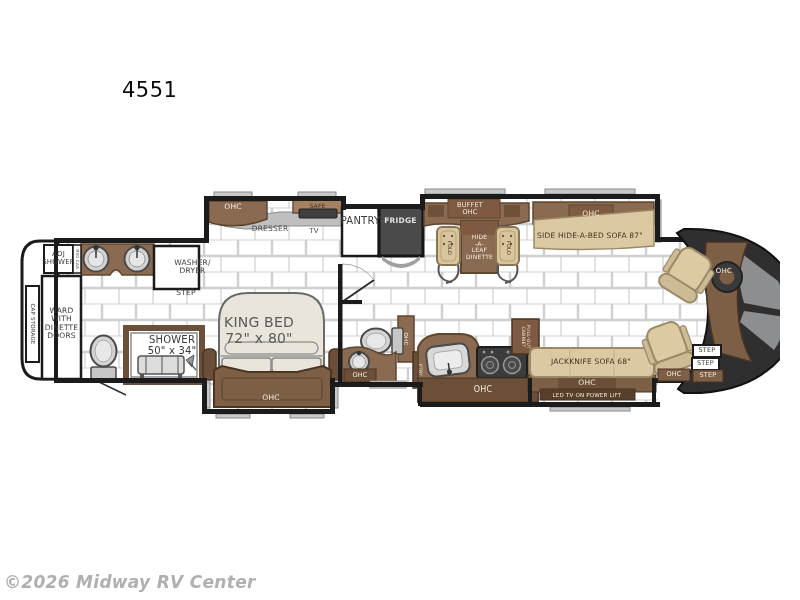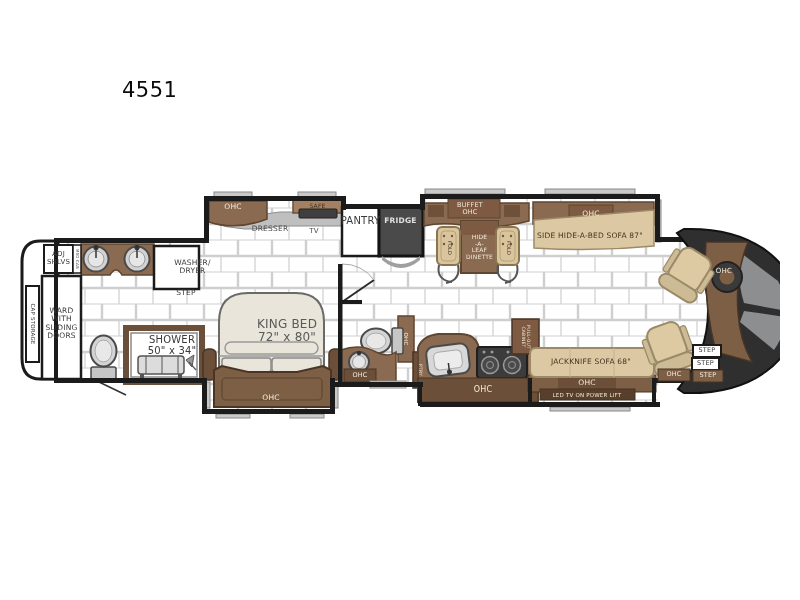--- a/index.html
+++ b/index.html
@@ -244,38 +244,38 @@
     <rect x="658" y="369" width="32" height="12" fill="#7d5f46" stroke="#4a3524" stroke-width="1"></rect>
     <rect x="693" y="345" width="28" height="12" fill="#ffffff" stroke="#1b1b1b" stroke-width="2"></rect>
     <rect x="692" y="358" width="27" height="12" fill="#ffffff" stroke="#1b1b1b" stroke-width="2"></rect>
     <rect x="693" y="370" width="30" height="12" fill="#7d5f46" stroke="#4a3524" stroke-width="1"></rect>
   </g>
 </svg>
 
 <div class="title">4551</div>
 
 <div class="lbl" style="left:58.5px;top:259px;font-size:7px;">ADJ
-SHLVS</div>
+SHOWER</div>
 <div class="lbl v" style="left:77px;top:259px;font-size:4px;">MED CAB</div>
 <div class="lbl" style="left:176.5px;top:267px;font-size:7.5px;margin-left:16px;">WASHER/
 DRYER</div>
 <div class="lbl" style="left:186px;top:292.5px;font-size:7.5px;">STEP</div>
 <div class="lbl v" style="left:32.5px;top:324px;font-size:5.5px;">CAP STORAGE</div>
 <div class="lbl" style="left:61.5px;top:324px;font-size:7.5px;">WARD
 WITH
-SLIDING
+DINETTE
 DOORS</div>
 <div class="lbl" style="left:172px;top:345px;font-size:10px;">SHOWER
 50" x 34"</div>
 
 <div class="lbl w" style="left:233px;top:207px;font-size:7.5px;">OHC</div>
 <div class="lbl" style="left:317.5px;top:206px;font-size:6px;color:#402f1f;">SAFE</div>
 <div class="lbl" style="left:270px;top:228.5px;font-size:7.5px;color:#4a4a4a;">DRESSER</div>
 <div class="lbl" style="left:314px;top:232px;font-size:7px;color:#4a4a4a;">TV</div>
-<div class="lbl" style="left:287px;top:331px;font-size:12px;color:#5a5a5a;">KING BED
+<div class="lbl" style="left:259px;top:331px;font-size:14px;color:#5a5a5a;">KING BED
 72" x 80"</div>
 <div class="lbl w" style="left:271px;top:398px;font-size:7.5px;">OHC</div>
 
 <div class="lbl" style="left:360.5px;top:221px;font-size:10px;">PANTRY</div>
 <div class="lbl" style="left:400.5px;top:221px;font-size:7.5px;color:#e0e0e0;font-weight:bold;">FRIDGE</div>
 <div class="lbl w" style="left:470px;top:208.5px;font-size:6.5px;">BUFFET
 OHC</div>
 <div class="lbl w" style="left:479.5px;top:247px;font-size:6px;">HIDE
 -A-
 LEAF
@@ -295,14 +295,15 @@
 <div class="lbl" style="left:591px;top:362px;font-size:7.5px;color:#44331f;white-space:nowrap;">JACKKNIFE SOFA 68"</div>
 <div class="lbl w" style="left:587px;top:383px;font-size:7.5px;">OHC</div>
 <div class="lbl w" style="left:587px;top:394.5px;font-size:5.5px;white-space:nowrap;">LED TV ON POWER LIFT</div>
 
 <div class="lbl w" style="left:674px;top:375px;font-size:6.5px;">OHC</div>
 <div class="lbl w" style="left:724px;top:272px;font-size:7px;">OHC</div>
 <div class="lbl" style="left:707px;top:351px;font-size:6.5px;">STEP</div>
 <div class="lbl" style="left:705.5px;top:364px;font-size:6.5px;">STEP</div>
 <div class="lbl w" style="left:708px;top:376px;font-size:6.5px;">STEP</div>
 
+<div class="watermark">©2026 Midway RV Center</div>
 
 </div>
 
 </body></html>

